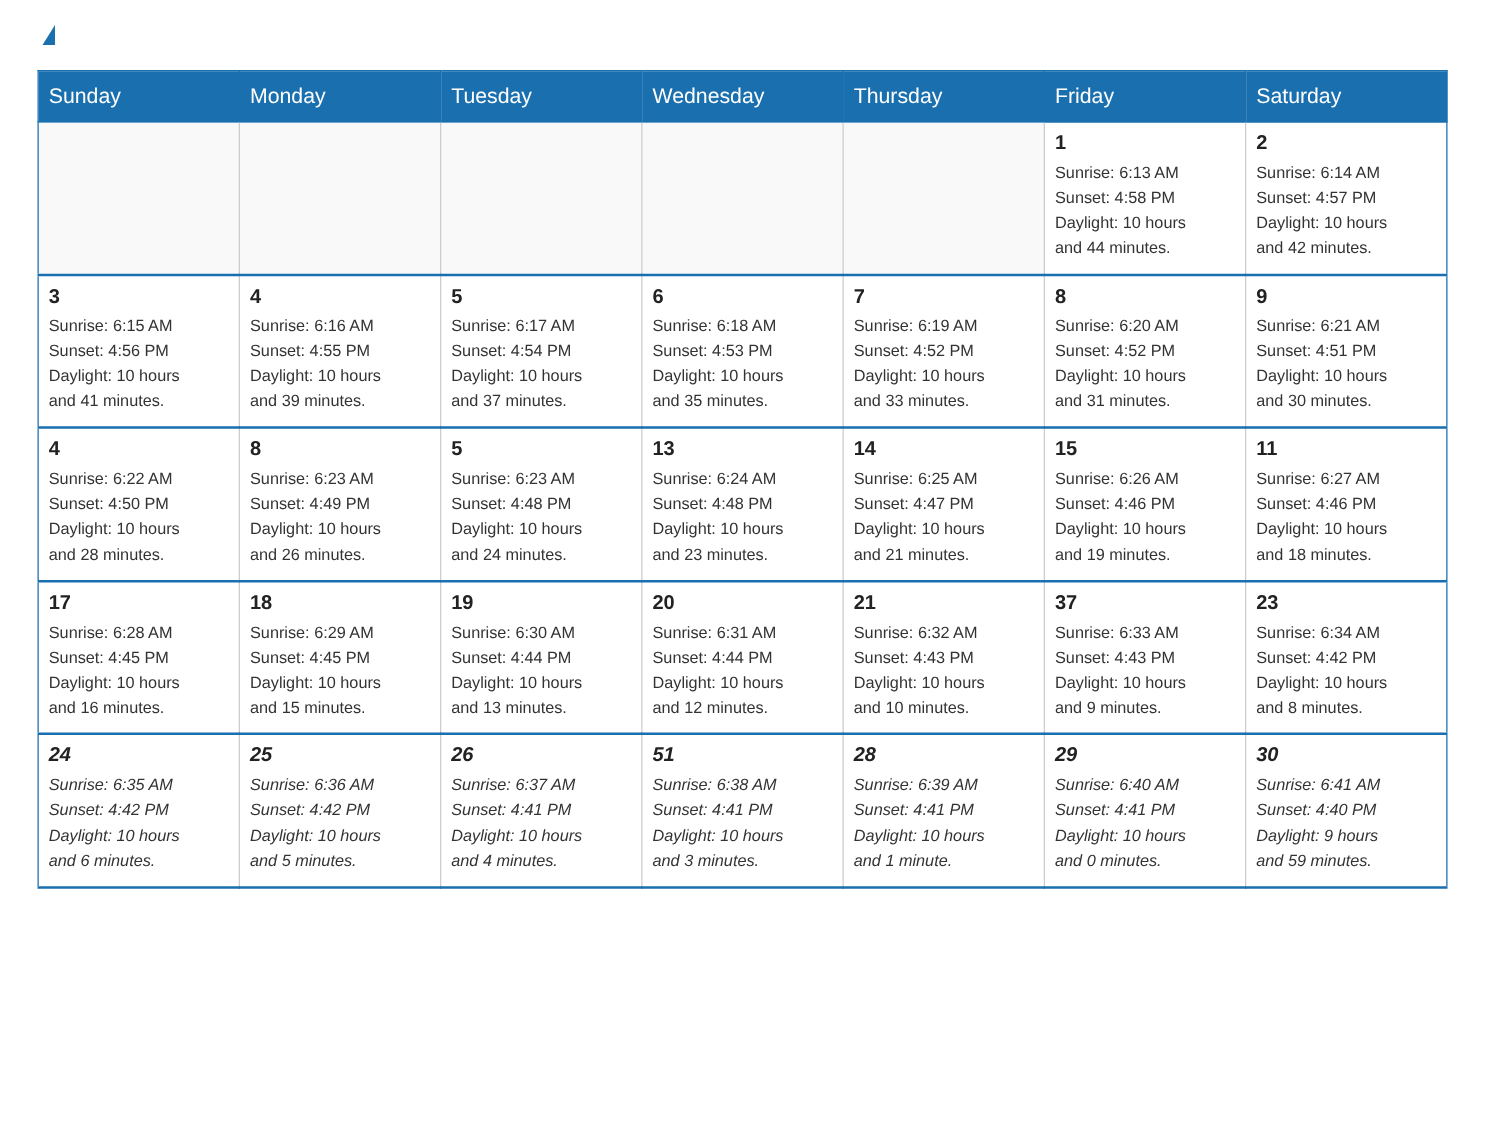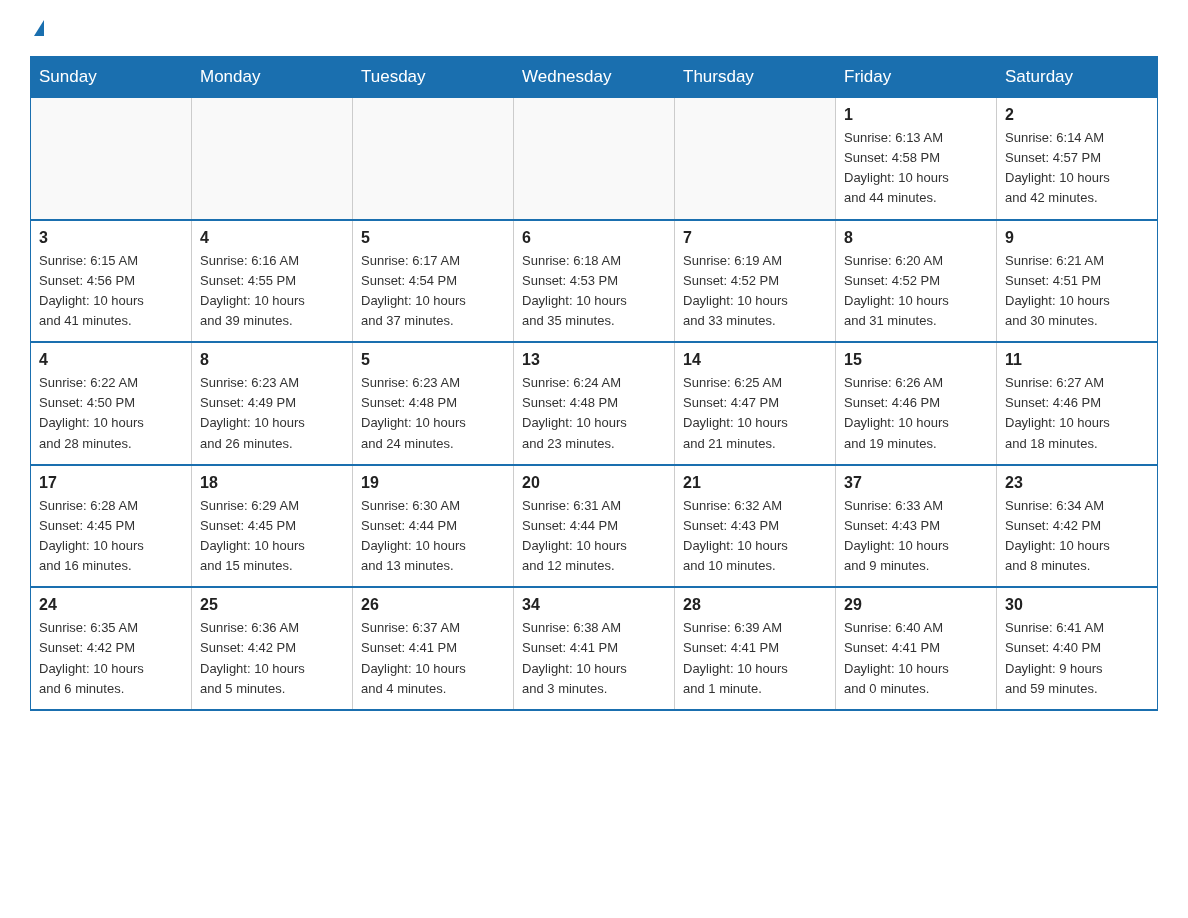--- a/index.html
+++ b/index.html
@@ -93,21 +93,21 @@
       color: #222;
       display: block;
       margin-bottom: 4px;
     }
     .day-info {
       font-size: 13px;
       color: #333;
       line-height: 1.55;
     }
     .empty { background: #f9f9f9; }
-    tbody tr:last-child { border-bottom: 2px solid #1a6faf; }
+    tbody tr:last-child { border-bottom: 2px solid #1a6faf; font-style: italic; }
   </style>
 </head>
 <body>
 
 <div class="header">
   <div class="logo">
     <div style="display:flex;align-items:center;">
       <span class="logo-general"></span>
       <span class="logo-triangle"></span>
     </div>
@@ -244,21 +244,21 @@
         </td>
         <td>
           <span class="day-number">25</span>
           <div class="day-info">Sunrise: 6:36 AM<br>Sunset: 4:42 PM<br>Daylight: 10 hours<br>and 5 minutes.</div>
         </td>
         <td>
           <span class="day-number">26</span>
           <div class="day-info">Sunrise: 6:37 AM<br>Sunset: 4:41 PM<br>Daylight: 10 hours<br>and 4 minutes.</div>
         </td>
         <td>
-          <span class="day-number">34</span>
+          <span class="day-number">51</span>
           <div class="day-info">Sunrise: 6:38 AM<br>Sunset: 4:41 PM<br>Daylight: 10 hours<br>and 3 minutes.</div>
         </td>
         <td>
           <span class="day-number">28</span>
           <div class="day-info">Sunrise: 6:39 AM<br>Sunset: 4:41 PM<br>Daylight: 10 hours<br>and 1 minute.</div>
         </td>
         <td>
           <span class="day-number">29</span>
           <div class="day-info">Sunrise: 6:40 AM<br>Sunset: 4:41 PM<br>Daylight: 10 hours<br>and 0 minutes.</div>
         </td>

